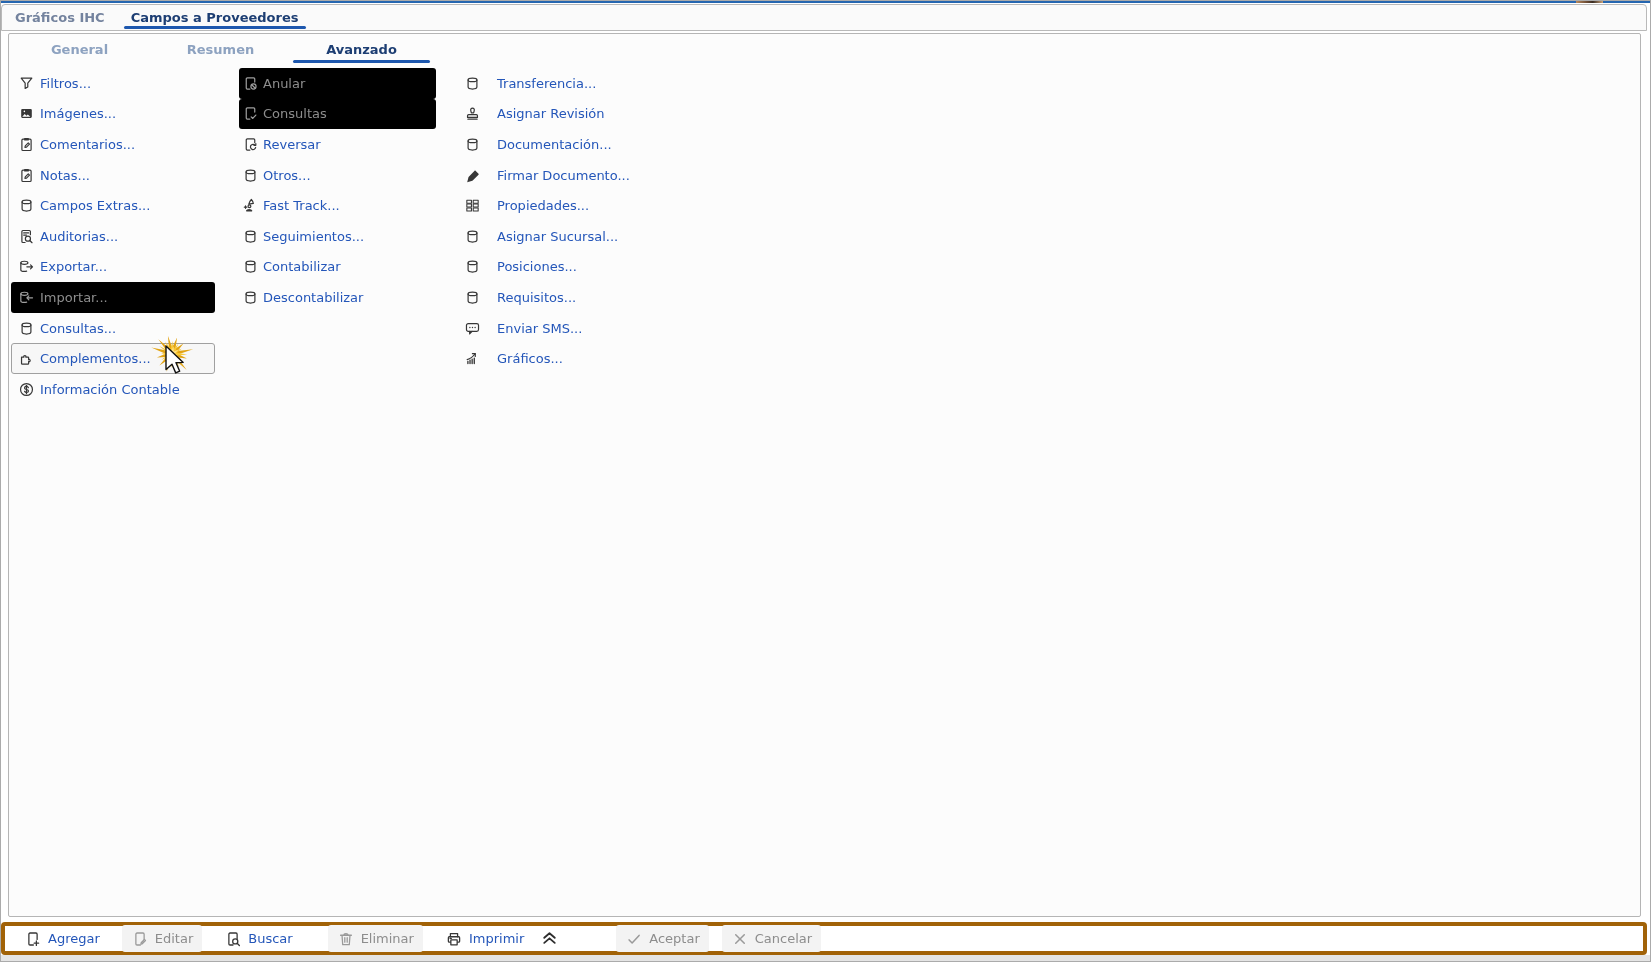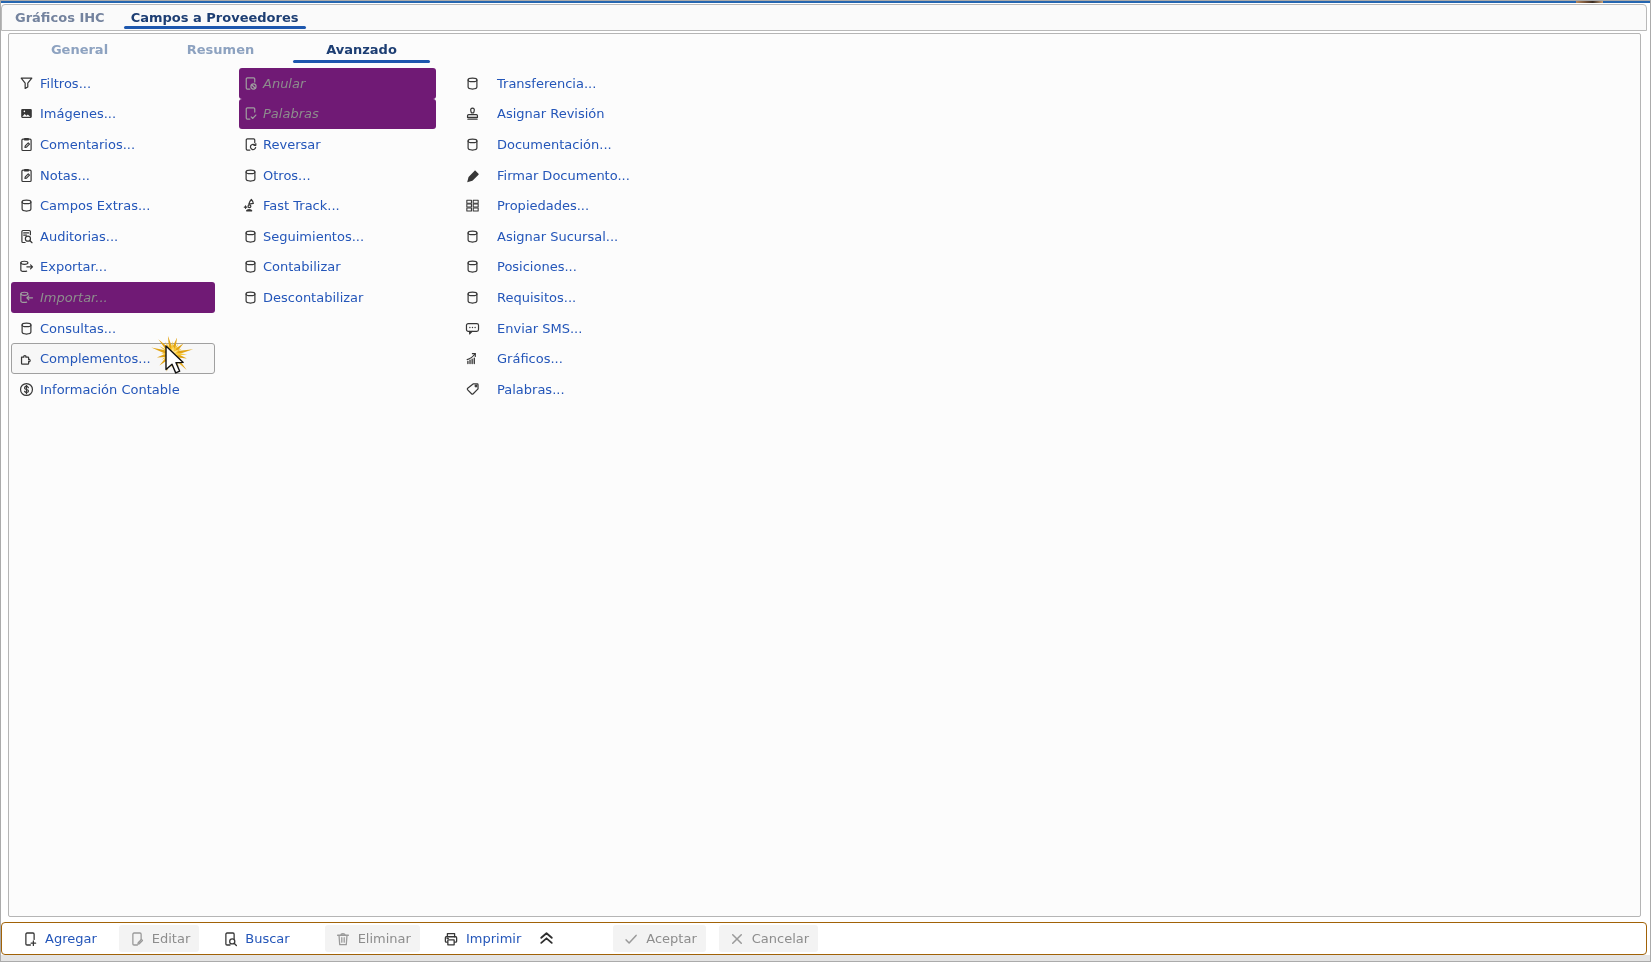--- a/index.html
+++ b/index.html
@@ -26,30 +26,30 @@
   .inner-tab .tab-underline{left:2px;right:2px;bottom:0;}
   
   .menu-area{display:flex;padding:5px 0 0 2px;}
   .mcol{display:flex;flex-direction:column;}
   .mcol0{width:228px;}.mcol1{width:222px;}.mcol2{width:240px;}
   .menu-item{display:flex;align-items:center;height:30.6px;border:1px solid transparent;
        border-radius:3px;box-sizing:border-box;cursor:default;text-align:right;}
   .mcol0 .menu-item{width:204px;padding-left:6px;gap:5px;}
   .mcol1 .menu-item{width:197px;padding-left:2px;gap:4px;}
   .mcol2 .menu-item{width:236px;padding-left:2px;gap:16px;}
-  .menu-item.disabled{background:#701a75;font-style:italic;}
+  .menu-item.disabled{background:#000000;}
   .menu-item.highlighted{background:#f7f7f7;border-color:#a0a0a0;}
   .mi-icon{display:flex;color:#373737;}
   .mi-icon svg{width:17px;height:17px;display:block;}
   .menu-item.disabled .mi-icon{color:#9f9f9f;}
   .mi-label{color:#2456b9;white-space:nowrap;}
   .menu-item.disabled .mi-label{color:#8d8d8d;}
   
   .toolbar{position:absolute;left:1px;top:922px;width:1646px;height:33px;background:#fff;
-       border:1px solid #a16207;border-radius:4px;display:flex;align-items:center;
+       border:4px solid #a16207;border-radius:4px;display:flex;align-items:center;
        padding-left:10px;box-sizing:border-box;z-index:4;}
   .tb-btn{display:flex;align-items:center;gap:6px;height:27px;padding:0 9px;border-radius:3px;
        margin-left:13px;cursor:default;}
   .tb-btn:first-child{margin-left:0;}
   .tb-btn.enabled .tb-label{color:#2456b9;}
   .tb-btn.disabled{background:#f3f3f3;}
   .tb-btn.disabled .tb-label{color:#8d8d8d;}
   .tb-icon{display:flex;color:#373737;}
   .tb-btn.disabled .tb-icon{color:#9a9a9a;}
   .tb-icon svg{width:18px;height:18px;display:block;}
@@ -317,21 +317,21 @@
             </svg>
           </span>
           <span class="mi-label">Anular</span>
         </div>
         <div class="menu-item disabled">
           <span class="mi-icon">
             <svg viewBox="0 0 24 24" fill="none" stroke="currentColor" stroke-width="1.7" stroke-linecap="round" stroke-linejoin="round">
               <use href="#doc-check-icon"></use>
             </svg>
           </span>
-          <span class="mi-label">Palabras</span>
+          <span class="mi-label">Consultas</span>
         </div>
         <div class="menu-item ">
           <span class="mi-icon">
             <svg viewBox="0 0 24 24" fill="none" stroke="currentColor" stroke-width="1.7" stroke-linecap="round" stroke-linejoin="round">
               <use href="#doc-refresh-icon"></use>
             </svg>
           </span>
           <span class="mi-label">Reversar</span>
         </div>
         <div class="menu-item ">
@@ -448,28 +448,20 @@
           </span>
           <span class="mi-label">Enviar SMS...</span>
         </div>
         <div class="menu-item ">
           <span class="mi-icon">
             <svg viewBox="0 0 24 24" fill="none" stroke="currentColor" stroke-width="1.7" stroke-linecap="round" stroke-linejoin="round">
               <use href="#chart-up-icon"></use>
             </svg>
           </span>
           <span class="mi-label">Gráficos...</span>
-        </div>
-        <div class="menu-item ">
-          <span class="mi-icon">
-            <svg viewBox="0 0 24 24" fill="none" stroke="currentColor" stroke-width="1.7" stroke-linecap="round" stroke-linejoin="round">
-              <use href="#tag-icon"></use>
-            </svg>
-          </span>
-          <span class="mi-label">Palabras...</span>
         </div>
       </div>
   </div>
 </div>
 
 <div class="toolbar">
     <div class="tb-btn enabled">
       <span class="tb-icon">
         <svg viewBox="0 0 24 24" fill="none" stroke="currentColor" stroke-width="1.7" stroke-linecap="round" stroke-linejoin="round">
           <use href="#doc-add-icon"></use>

